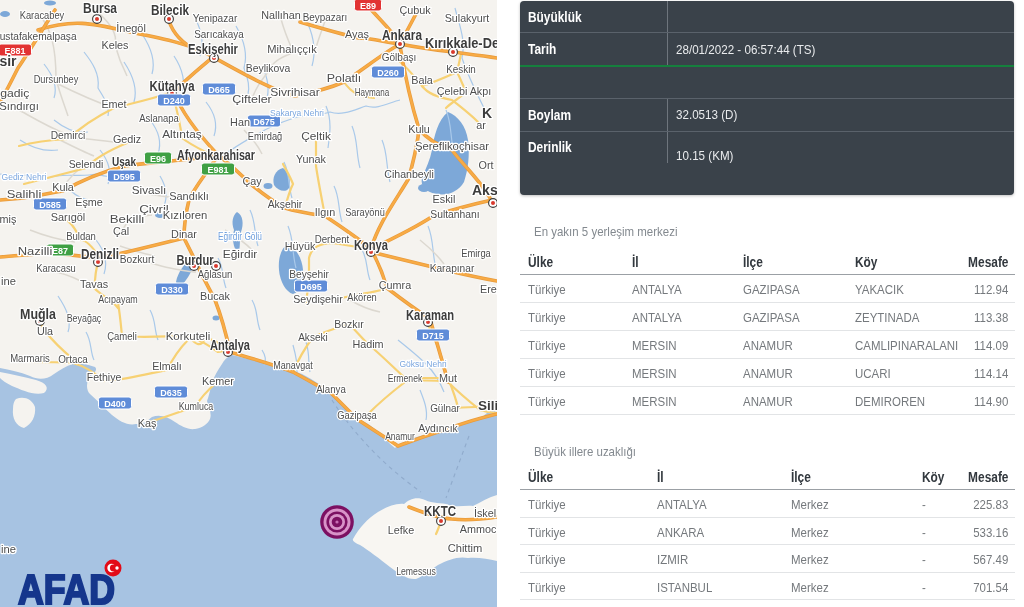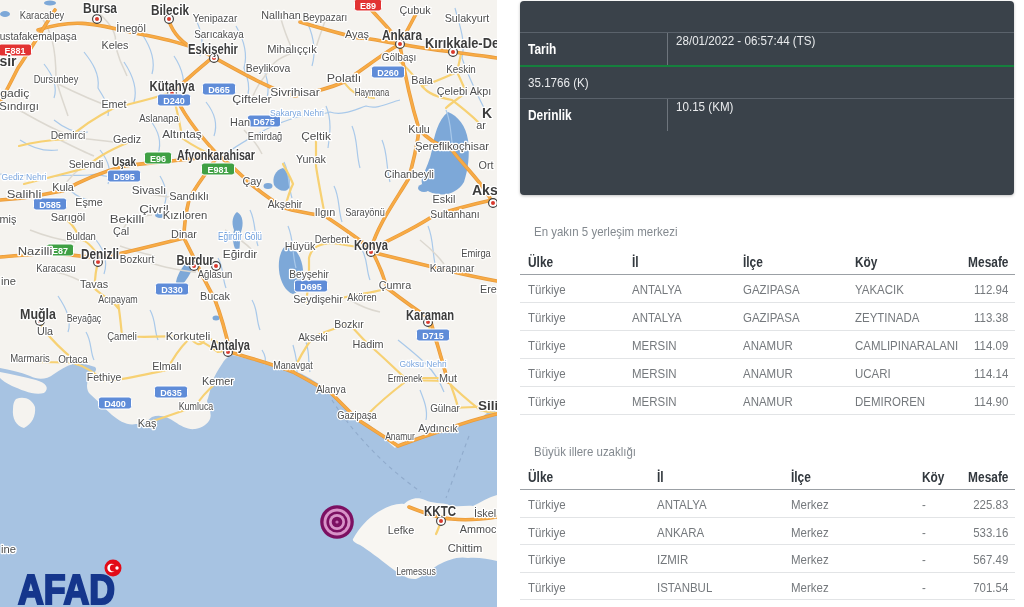--- a/index.html
+++ b/index.html
@@ -353,39 +353,47 @@
 <text x="1" y="553" font-size="11.2" fill="#4e4e4e" font-family="Liberation Sans, sans-serif" style="paint-order:stroke;stroke:#ffffff;stroke-width:2.5px;stroke-linejoin:round">ine</text>
 <text x="1" y="285" font-size="11.2" fill="#4e4e4e" font-family="Liberation Sans, sans-serif" style="paint-order:stroke;stroke:#ffffff;stroke-width:2.5px;stroke-linejoin:round">ine</text>
 <text x="18" y="604" font-size="42" font-weight="bold" fill="#15368c" stroke="#15368c" stroke-width="2.2" textLength="97" lengthAdjust="spacingAndGlyphs" font-family="Liberation Sans, sans-serif">AFAD</text>
 <circle cx="113" cy="568" r="8.5" fill="#e30a17"></circle>
 <circle cx="111.5" cy="568" r="4.2" fill="#ffffff"></circle>
 <circle cx="113.3" cy="568" r="3.4" fill="#e30a17"></circle>
 <circle cx="117" cy="568" r="1.7" fill="#ffffff"></circle>
 </svg>
 <div style="position:absolute;left:520px;top:1px;width:494px;height:194px;background:#3a424a;border-radius:4px;overflow:hidden;box-shadow:0 1px 3px rgba(0,0,0,0.25)">
 <div style="height:31.4px;border-bottom:1px solid #5a626b;display:flex">
+<div style="width:139px;border-right:1px solid #6e757d;display:flex;align-items:center;padding-left:8px;flex:none">
+        <span style="font-size:14px;font-weight:bold;color:#ffffff;flex:none;display:inline-block;transform:scaleX(0.85);transform-origin:0 50%;white-space:nowrap">Büyüklük</span>
+      </div>
 </div>
 <div style="height:31.4px;border-bottom:2px solid #15803d;display:flex">
 <div style="width:139px;border-right:1px solid #6e757d;display:flex;align-items:center;padding-left:8px;flex:none">
         <span style="font-size:14px;font-weight:bold;color:#ffffff;flex:none;display:inline-block;transform:scaleX(0.85);transform-origin:0 50%;white-space:nowrap">Tarih</span>
       </div>
-<div style="flex:1;display:flex;align-items:flex-start;padding-left:8px;overflow:visible">
+<div style="flex:1;display:flex;align-items:center;padding-left:8px;overflow:visible">
         <span style="font-size:13.5px;color:#e9ebed;flex:none;display:inline-block;transform:scaleX(0.86);transform-origin:0 50%;white-space:nowrap">28/01/2022 - 06:57:44 (TS)</span>
       </div>
 </div>
 <div style="height:31.4px;border-bottom:1px solid #5a626b;display:flex">
+</div>
+<div style="height:31.4px;border-bottom:1px solid #5a626b;display:flex">
+<div style="width:139px;border-right:1px solid #6e757d;display:flex;align-items:center;padding-left:8px;flex:none">
+        <span style="font-size:14px;font-weight:bold;color:#ffffff;flex:none;display:inline-block;transform:scaleX(0.85);transform-origin:0 50%;white-space:nowrap">Boylam</span>
+      </div>
 <div style="flex:1;display:flex;align-items:center;padding-left:8px;overflow:visible">
-        <span style="font-size:13.5px;color:#e9ebed;flex:none;display:inline-block;transform:scaleX(0.86);transform-origin:0 50%;white-space:nowrap">35.1766 (K)</span>
+        <span style="font-size:13.5px;color:#e9ebed;flex:none;display:inline-block;transform:scaleX(0.86);transform-origin:0 50%;white-space:nowrap">32.0513 (D)</span>
       </div>
 </div>
 <div style="height:31.4px;display:flex">
 <div style="width:139px;border-right:1px solid #6e757d;display:flex;align-items:center;padding-left:8px;flex:none">
         <span style="font-size:14px;font-weight:bold;color:#ffffff;flex:none;display:inline-block;transform:scaleX(0.85);transform-origin:0 50%;white-space:nowrap">Derinlik</span>
       </div>
-<div style="flex:1;display:flex;align-items:flex-start;padding-left:8px;overflow:visible">
+<div style="flex:1;display:flex;align-items:flex-end;padding-left:8px;overflow:visible">
         <span style="font-size:13.5px;color:#e9ebed;flex:none;display:inline-block;transform:scaleX(0.86);transform-origin:0 50%;white-space:nowrap">10.15 (KM)</span>
       </div>
 </div>
 </div>
 <div style="position:absolute;left:534px;top:224px;font-size:13.5px;color:#83898f"><span style="display:inline-block;transform:scaleX(0.85);transform-origin:0 50%;white-space:nowrap">En yakın 5 yerleşim merkezi</span></div>
 <div style="position:absolute;left:520px;top:246px;width:495px">
 <div style="position:relative;height:29px;border-bottom:1px solid #9ba0a5;box-sizing:border-box">
 <span style="position:absolute;left:8px;top:8px;font-size:14px;font-weight:bold;color:#32383e;display:inline-block;transform:scaleX(0.85);transform-origin:0 50%;white-space:nowrap">Ülke</span>
 <span style="position:absolute;left:112px;top:8px;font-size:14px;font-weight:bold;color:#32383e;display:inline-block;transform:scaleX(0.85);transform-origin:0 50%;white-space:nowrap">İl</span>
 <span style="position:absolute;left:223px;top:8px;font-size:14px;font-weight:bold;color:#32383e;display:inline-block;transform:scaleX(0.85);transform-origin:0 50%;white-space:nowrap">İlçe</span>

